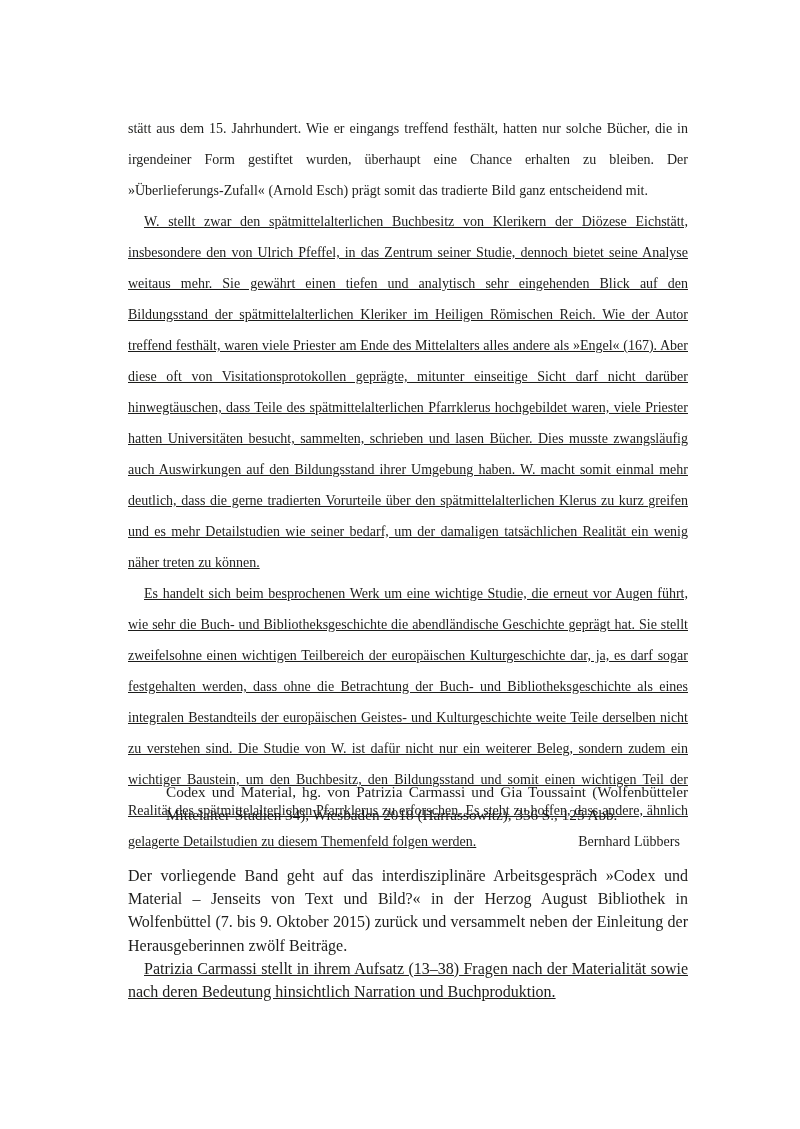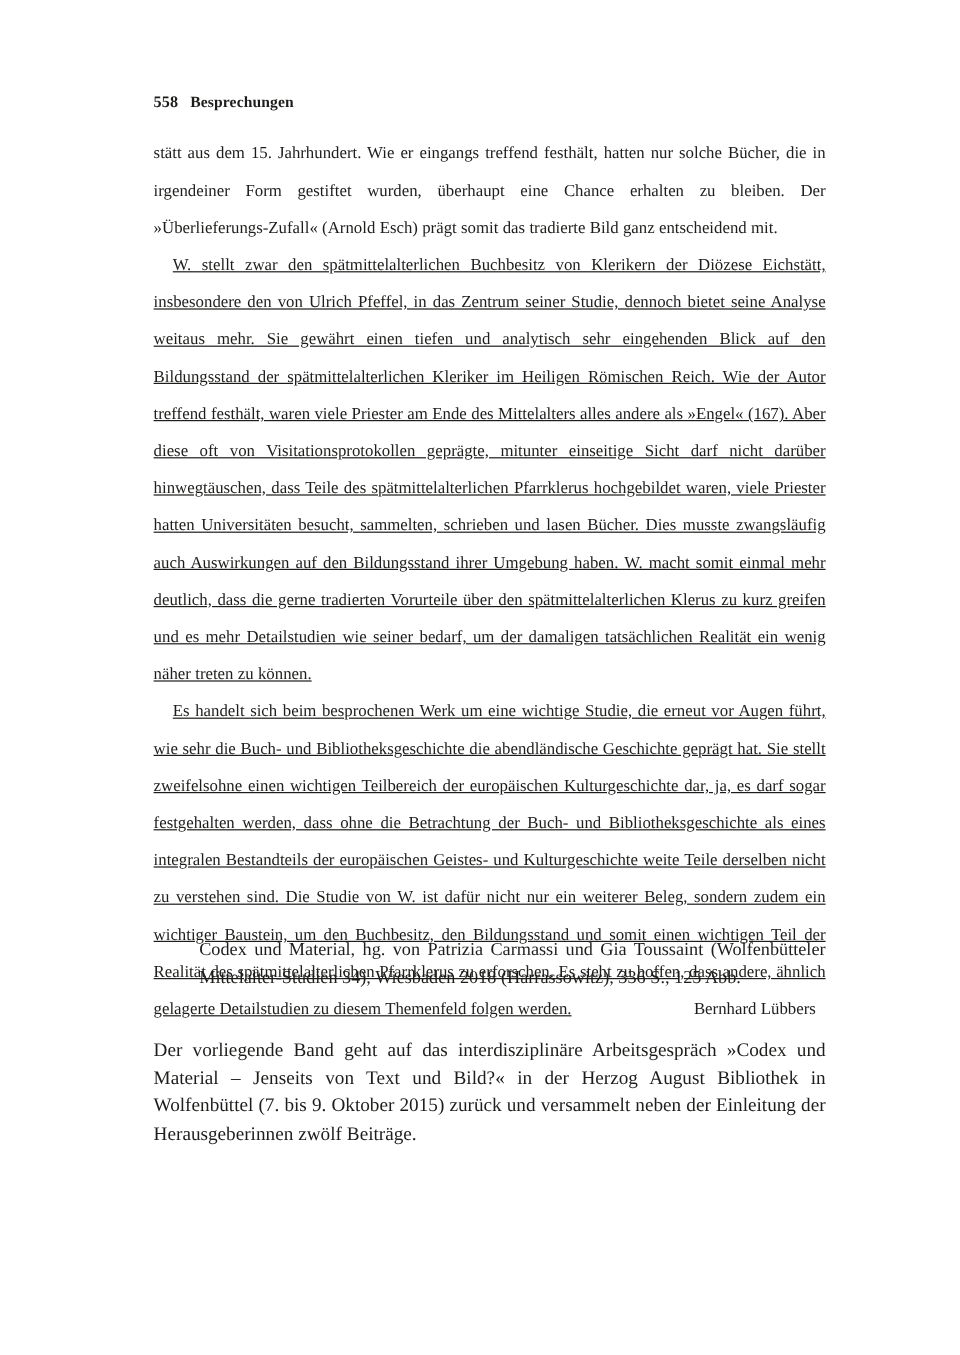--- a/index.html
+++ b/index.html
@@ -96,33 +96,31 @@
   .lower-column p.body-par {
     font-size: 16px;
     line-height: 23.2px;
   }
 </style>
 </head>
 <body>
 
 <div class="page">
 
-  <div class="running-head">
-    <span class="folio">558</span><span class="head-title">Besprechungen</span>
-  </div>
 
   <div class="text-column">
 
     <p class="body-par">stätt aus dem 15. Jahrhundert. Wie er eingangs treffend festhält, hatten nur solche Bücher, die in irgendeiner Form gestiftet wurden, überhaupt eine Chance erhalten zu bleiben. Der »Überlieferungs-Zufall« (Arnold Esch) prägt somit das tradierte Bild ganz entscheidend mit.</p>
 
     <p class="body-par indent">W. stellt zwar den spätmittelalterlichen Buchbesitz von Klerikern der Diözese Eichstätt, insbesondere den von Ulrich Pfeffel, in das Zentrum seiner Studie, dennoch bietet seine Analyse weitaus mehr. Sie gewährt einen tiefen und analytisch sehr eingehenden Blick auf den Bildungsstand der spätmittelalterlichen Kleriker im Heiligen Römischen Reich. Wie der Autor treffend festhält, waren viele Priester am Ende des Mittelalters alles andere als »Engel« (167). Aber diese oft von Visitationsprotokollen geprägte, mitunter einseitige Sicht darf nicht darüber hinwegtäuschen, dass Teile des spätmittelalterlichen Pfarrklerus hochgebildet waren, viele Priester hatten Universitäten besucht, sammelten, schrieben und lasen Bücher. Dies musste zwangsläufig auch Auswirkungen auf den Bildungsstand ihrer Umgebung haben. W. macht somit einmal mehr deutlich, dass die gerne tradierten Vorurteile über den spätmittelalterlichen Klerus zu kurz greifen und es mehr Detailstudien wie seiner bedarf, um der damaligen tatsächlichen Realität ein wenig näher treten zu können.</p>
 
     <p class="body-par indent"><span>Es handelt sich beim besprochenen Werk um eine wichtige Studie, die erneut vor Augen führt, wie sehr die Buch- und Bibliotheksgeschichte die abendländische Geschichte geprägt hat. Sie stellt zweifelsohne einen wichtigen Teilbereich der europäischen Kulturgeschichte dar, ja, es darf sogar festgehalten werden, dass ohne die Betrachtung der Buch- und Bibliotheksgeschichte als eines integralen Bestandteils der europäischen Geistes- und Kulturgeschichte weite Teile derselben nicht zu verstehen sind. Die Studie von W. ist dafür nicht nur ein weiterer Beleg, sondern zudem ein wichtiger Baustein, um den Buchbesitz, den Bildungsstand und somit einen wichtigen Teil der Realität des spätmittelalterlichen Pfarrklerus zu erforschen. Es steht zu hoffen, dass andere, ähnlich gelagerte Detailstudien zu diesem Themenfeld folgen werden.</span><span class="signature">Bernhard Lübbers</span></p>
 
   </div>
 
   <div class="citation-block">Codex und Material, hg. von Patrizia Carmassi und Gia Toussaint (Wolfenbütteler Mittelalter-Studien 34), Wiesbaden 2018 (Harrassowitz), 336 S., 125 Abb.</div>
 
   <div class="lower-column">
     <p class="body-par">Der vorliegende Band geht auf das interdisziplinäre Arbeitsgespräch »Codex und Material – Jenseits von Text und Bild?« in der Herzog August Bibliothek in Wolfenbüttel (7. bis 9. Oktober 2015) zurück und versammelt neben der Einleitung der Herausgeberinnen zwölf Beiträge.</p>
+    <p class="body-par indent">Patrizia Carmassi stellt in ihrem Aufsatz (13–38) Fragen nach der Materialität sowie nach deren Bedeutung hinsichtlich Narration und Buchproduktion.</p>
   </div>
 
 </div>
 
 </body></html>

